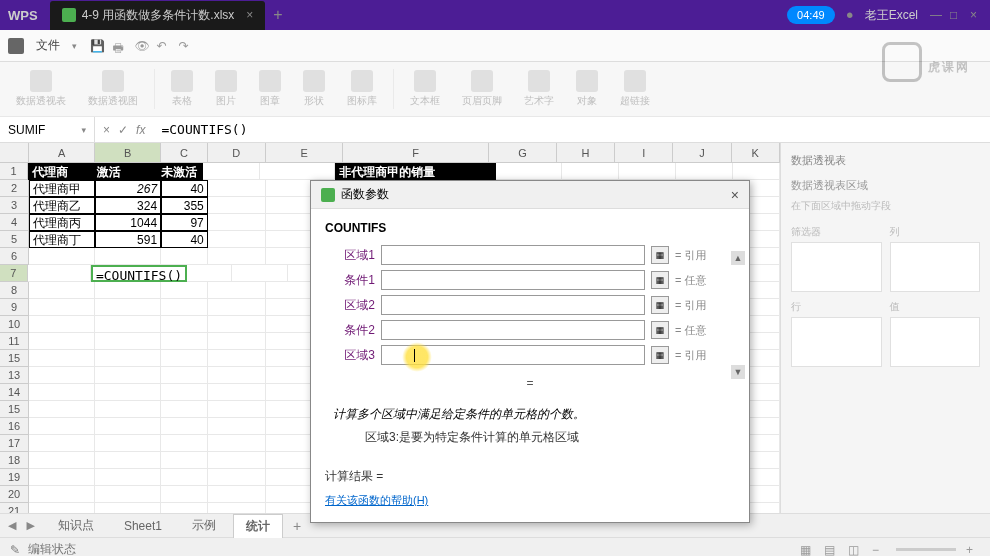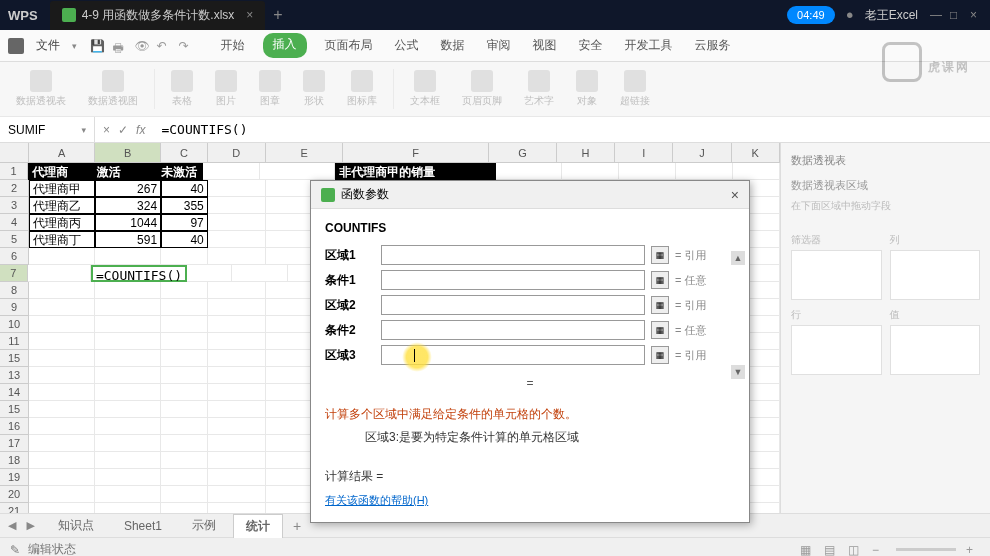--- a/index.html
+++ b/index.html
@@ -1,17 +1,17 @@
 <!DOCTYPE html>
 <html><head>
 <meta charset="utf-8">
 <style>
 *{margin:0;padding:0;box-sizing:border-box;font-family:"Microsoft YaHei",Arial,sans-serif;font-size:12px;}
 body{background:#f5f5f5;width:990px;height:556px;overflow:hidden;position:relative;}
-.titlebar{height:30px;background:#0f172a;display:flex;align-items:center;color:#ccc;padding:0 8px;}
+.titlebar{height:30px;background:#4c1d95;display:flex;align-items:center;color:#ccc;padding:0 8px;}
 .titlebar .wps-logo{font-weight:bold;margin-right:12px;font-size:13px;}
 .titlebar .tab-file{background:#1a1a1a;padding:6px 12px;display:flex;align-items:center;gap:6px;border-radius:3px 3px 0 0;}
 .titlebar .tab-file .file-icon{width:14px;height:14px;background:#4caf50;border-radius:2px;display:inline-block;}
 .titlebar .plus-tab{margin-left:8px;color:#888;font-size:16px;}
 .titlebar .right{margin-left:auto;display:flex;gap:12px;align-items:center;}
 .titlebar .timer{background:#0088ff;border-radius:12px;padding:3px 10px;color:#fff;font-size:11px;}
 .titlebar .username{color:#ccc;}
 .titlebar .win-btns{display:flex;gap:8px;}
 .titlebar .win-btn{width:12px;color:#888;}
 .menubar{height:32px;background:#fafafa;border-bottom:1px solid #ddd;display:flex;align-items:center;padding:0 8px;gap:4px;}
@@ -65,30 +65,30 @@
 .statusbar .sb-right{margin-left:auto;display:flex;gap:10px;align-items:center;}
 .statusbar .sb-icon{width:14px;height:14px;color:#999;}
 
 .dialog{position:absolute;left:310px;top:180px;width:440px;background:#fff;border:1px solid #888;box-shadow:2px 2px 8px rgba(0,0,0,0.3);}
 .dialog .dlg-title{height:28px;background:#f0f0f0;display:flex;align-items:center;padding:0 10px;gap:6px;border-bottom:1px solid #ddd;}
 .dialog .dlg-title .dlg-icon{width:14px;height:14px;background:#4caf50;border-radius:2px;}
 .dialog .dlg-close{margin-left:auto;font-size:14px;color:#555;cursor:pointer;}
 .dialog .dlg-body{padding:12px 14px;}
 .dialog .fn-name{font-weight:bold;margin-bottom:10px;font-size:12px;}
 .dialog .param{display:flex;align-items:center;margin-bottom:5px;gap:6px;}
-.dialog .param .p-label{width:50px;text-align:left;color:#000000;font-weight:bold;}
+.dialog .param .p-label{width:50px;text-align:right;color:#701a75;}
 .dialog .param .p-input{flex:1;border:1px solid #999;background:#fff;height:20px;padding:0 4px;position:relative;}
 .dialog .param .p-ref{width:18px;height:18px;border:1px solid #999;background:#eee;display:flex;align-items:center;justify-content:center;font-size:9px;}
 .dialog .param .p-hint{width:60px;color:#888;font-size:11px;}
 .dialog .cursor-highlight{position:absolute;left:20px;top:-4px;width:30px;height:30px;background:radial-gradient(circle,#ffe040 0%,#ffe040 50%,transparent 70%);border-radius:50%;opacity:0.8;}
 .dialog .cursor-bar{position:absolute;left:32px;top:3px;width:1px;height:13px;background:#000;}
 .dialog .scroller{position:absolute;right:2px;top:42px;width:16px;height:130px;}
 .dialog .scroller .arr{width:14px;height:14px;background:#ddd;color:#666;font-size:9px;text-align:center;line-height:14px;}
 .dialog .eq-line{text-align:center;padding:6px 0;color:#555;}
-.dialog .desc{margin:10px 0 6px;color:#c2410c;}
+.dialog .desc{margin:10px 8px 6px;color:#000000;font-style:italic;}
 .dialog .desc2{padding-left:40px;margin-bottom:10px;color:#333;}
 .dialog .result{margin-bottom:8px;color:#333;}
 .dialog .help-link{color:#0066cc;text-decoration:underline;font-size:11px;}
 .dialog .dlg-btns{float:right;margin-top:-22px;display:flex;gap:8px;}
 .dialog .dlg-btn{padding:4px 18px;border:1px solid #999;background:#f5f5f5;cursor:pointer;}
 .dialog .dlg-footer{padding:0 14px 14px;}
 
 .watermark{position:absolute;right:20px;top:40px;font-size:34px;color:rgba(0,0,0,0.22);font-weight:bold;letter-spacing:2px;pointer-events:none;}
 .watermark .wm-icon{display:inline-block;width:40px;height:40px;border:3px solid rgba(0,0,0,0.22);border-radius:8px;vertical-align:middle;margin-right:6px;position:relative;}
 </style>
@@ -118,32 +118,20 @@
 <div class="menubar">
   <span style="width:16px;height:16px;background:#666;border-radius:2px;display:inline-block"></span>
   <span class="file-menu">文件</span>
   <span class="file-chev">▾</span>
   <div class="qat">
     <span class="qat-icon">💾</span>
     <span class="qat-icon">🖶</span>
     <span class="qat-icon">👁</span>
     <span class="qat-icon">↶</span>
     <span class="qat-icon">↷</span>
-  </div>
-  <div class="tabs">
-    <span class="tab">开始</span>
-    <span class="tab active">插入</span>
-    <span class="tab">页面布局</span>
-    <span class="tab">公式</span>
-    <span class="tab">数据</span>
-    <span class="tab">审阅</span>
-    <span class="tab">视图</span>
-    <span class="tab">安全</span>
-    <span class="tab">开发工具</span>
-    <span class="tab">云服务</span>
   </div>
 </div>
 
 <div class="ribbon">
   <div class="grp">
       <div class="grp-icon"></div>
       <span class="grp-label">数据透视表</span>
     </div>
   <div class="grp">
       <div class="grp-icon"></div>
@@ -233,21 +221,21 @@
           <div class="cell hdr" style="width: 170px;">非代理商甲的销量</div>
           <div class="cell" style="width: 70px;"></div>
           <div class="cell" style="width: 60px;"></div>
           <div class="cell" style="width: 60px;"></div>
           <div class="cell" style="width: 60px;"></div>
           <div class="cell" style="width: 50px;"></div>
         </div>
         <div class="row">
           <div class="row-h">2</div>
           <div class="cell tb" style="width: 68px;">代理商甲</div>
-          <div class="cell tb r" style="width: 68px;">267</div>
+          <div class="cell tb r" style="width: 68px; font-style: italic;">267</div>
           <div class="cell tb r" style="width: 48px;">40</div>
           <div class="cell" style="width: 60px;"></div>
           <div class="cell" style="width: 80px;"></div>
           <div class="cell" style="width: 150px;"></div>
           <div class="cell" style="width: 70px;"></div>
           <div class="cell" style="width: 60px;"></div>
           <div class="cell" style="width: 60px;"></div>
           <div class="cell" style="width: 60px;"></div>
           <div class="cell" style="width: 50px;"></div>
         </div>
@@ -516,21 +504,21 @@
           <div class="cell" style="width: 60px;"></div>
           <div class="cell" style="width: 60px;"></div>
           <div class="cell" style="width: 50px;"></div>
         </div>
       </div>
 </div>
 <div class="right-panel">
   <div style="font-size:11px;color:#888;margin-bottom:10px">数据透视表</div>
   <div class="panel-sec">
     <div class="panel-title">数据透视表区域</div>
-    <div style="font-size:10px;color:#bbb;margin-bottom:20px">在下面区域中拖动字段</div>
+    <div style="font-size:10px;color:#bbb;margin-bottom:12px">在下面区域中拖动字段</div>
     <div class="panel-row">
       <div style="flex:1">
             <div class="panel-lbl">筛选器</div>
             <div class="panel-small"></div>
           </div>
       <div style="flex:1">
             <div class="panel-lbl">列</div>
             <div class="panel-small"></div>
           </div>
     </div>

